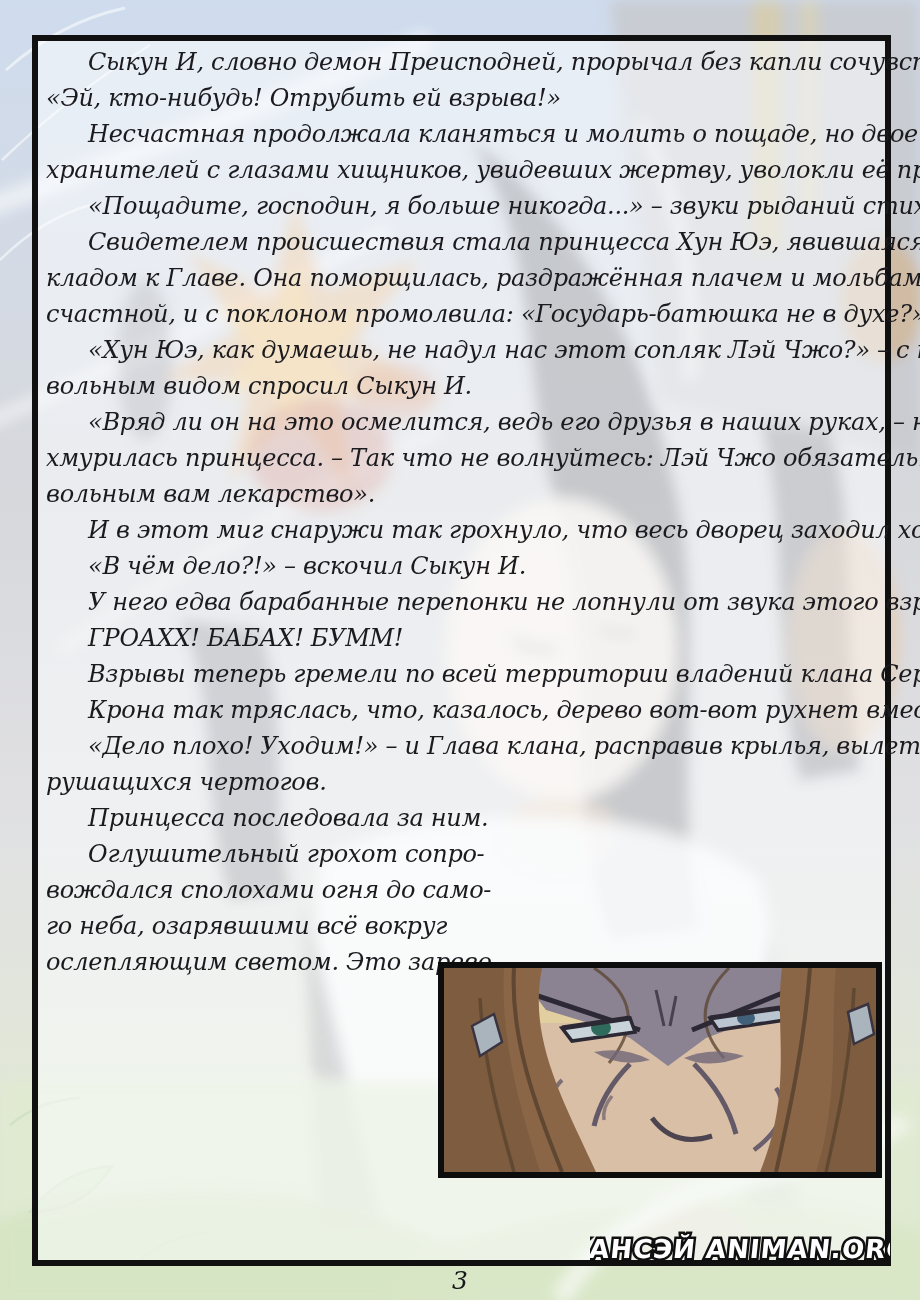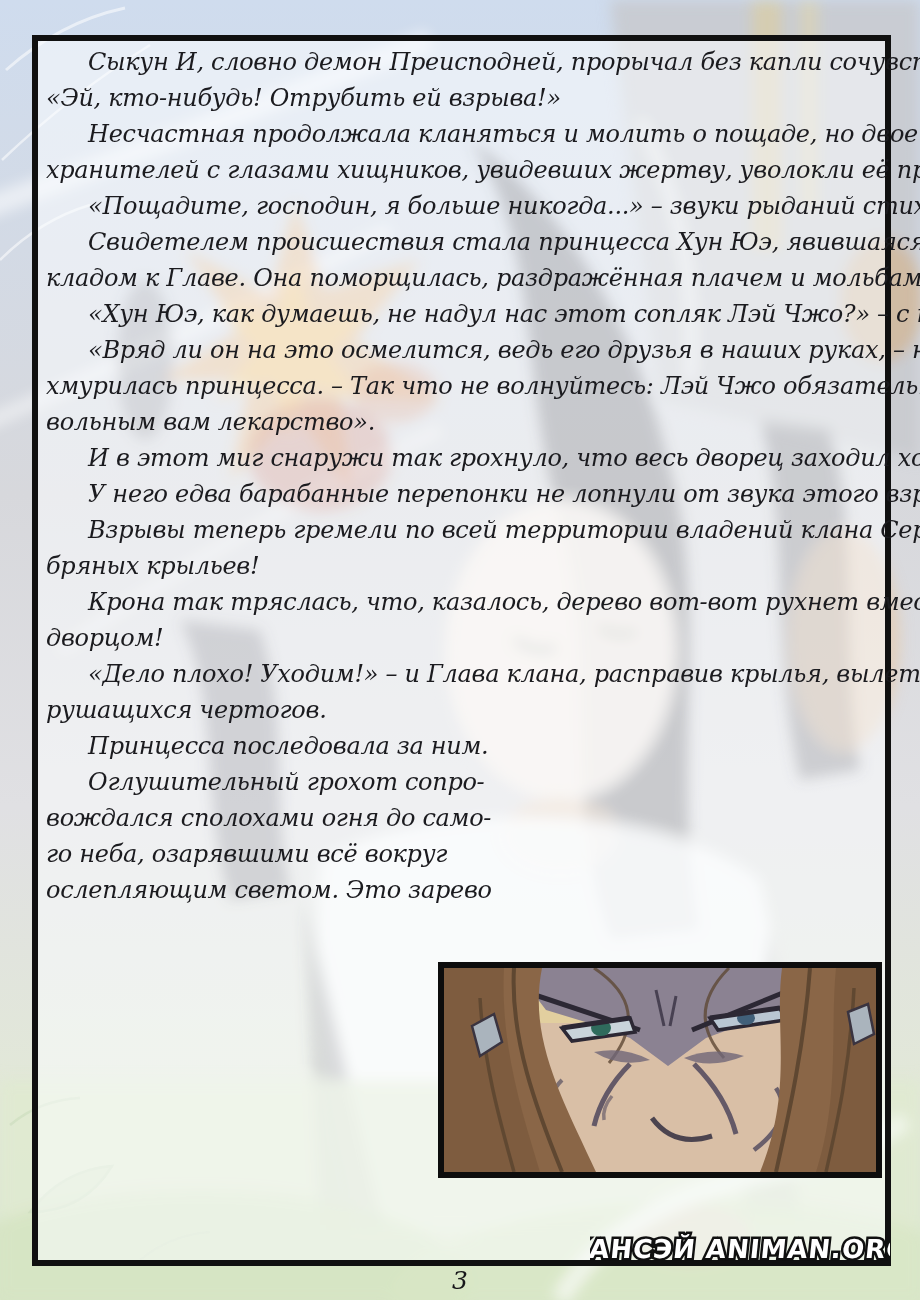--- a/index.html
+++ b/index.html
@@ -119,30 +119,32 @@
 
 <div class="frame">
   <div class="text-block">
     <div class="ln ind">Сыкун И, словно демон Преисподней, прорычал без капли сочувствия:</div>
     <div class="ln">«Эй, кто-нибудь! Отрубить ей взрыва!»</div>
     <div class="ln ind">Несчастная продолжала кланяться и молить о пощаде, но двое тело-</div>
     <div class="ln">хранителей с глазами хищников, увидевших жертву, уволокли её прочь.</div>
     <div class="ln ind">«Пощадите, господин, я больше никогда...» – звуки рыданий стихли вдали.</div>
     <div class="ln ind">Свидетелем происшествия стала принцесса Хун Юэ, явившаяся с до-</div>
     <div class="ln">кладом к Главе. Она поморщилась, раздражённая плачем и мольбами не-</div>
+    <div class="ln">счастной, и с поклоном промолвила: «Государь-батюшка не в духе?»</div>
     <div class="ln ind">«Хун Юэ, как думаешь, не надул нас этот сопляк Лэй Чжо?» – с недо-</div>
+    <div class="ln">вольным видом спросил Сыкун И.</div>
     <div class="ln ind">«Вряд ли он на это осмелится, ведь его друзья в наших руках, – на-</div>
     <div class="ln">хмурилась принцесса. – Так что не волнуйтесь: Лэй Чжо обязательно</div>
     <div class="ln">вольным вам лекарство».</div>
     <div class="ln ind">И в этот миг снаружи так грохнуло, что весь дворец заходил ходуном!</div>
+    <div class="ln ind">«В чём дело?!» – вскочил Сыкун И.</div>
     <div class="ln ind">У него едва барабанные перепонки не лопнули от звука этого взрыва,</div>
+    <div class="ln ind">ГРОАХХ! БАБАХ! БУММ!</div>
     <div class="ln ind">Взрывы теперь гремели по всей территории владений клана Сере-</div>
-    <div class="ln">бряных крыльев!</div>
     <div class="ln ind">Крона так тряслась, что, казалось, дерево вот-вот рухнет вместе с</div>
-    <div class="ln">дворцом!</div>
     <div class="ln ind">«Дело плохо! Уходим!» – и Глава клана, расправив крылья, вылетел из</div>
     <div class="ln">рушащихся чертогов.</div>
     <div class="ln ind">Принцесса последовала за ним.</div>
     <div class="ln ind">Оглушительный грохот сопро-</div>
     <div class="ln">вождался сполохами огня до само-</div>
     <div class="ln">го неба, озарявшими всё вокруг</div>
     <div class="ln">ослепляющим светом. Это зарево</div>
   </div>
 
   <div class="inset">

